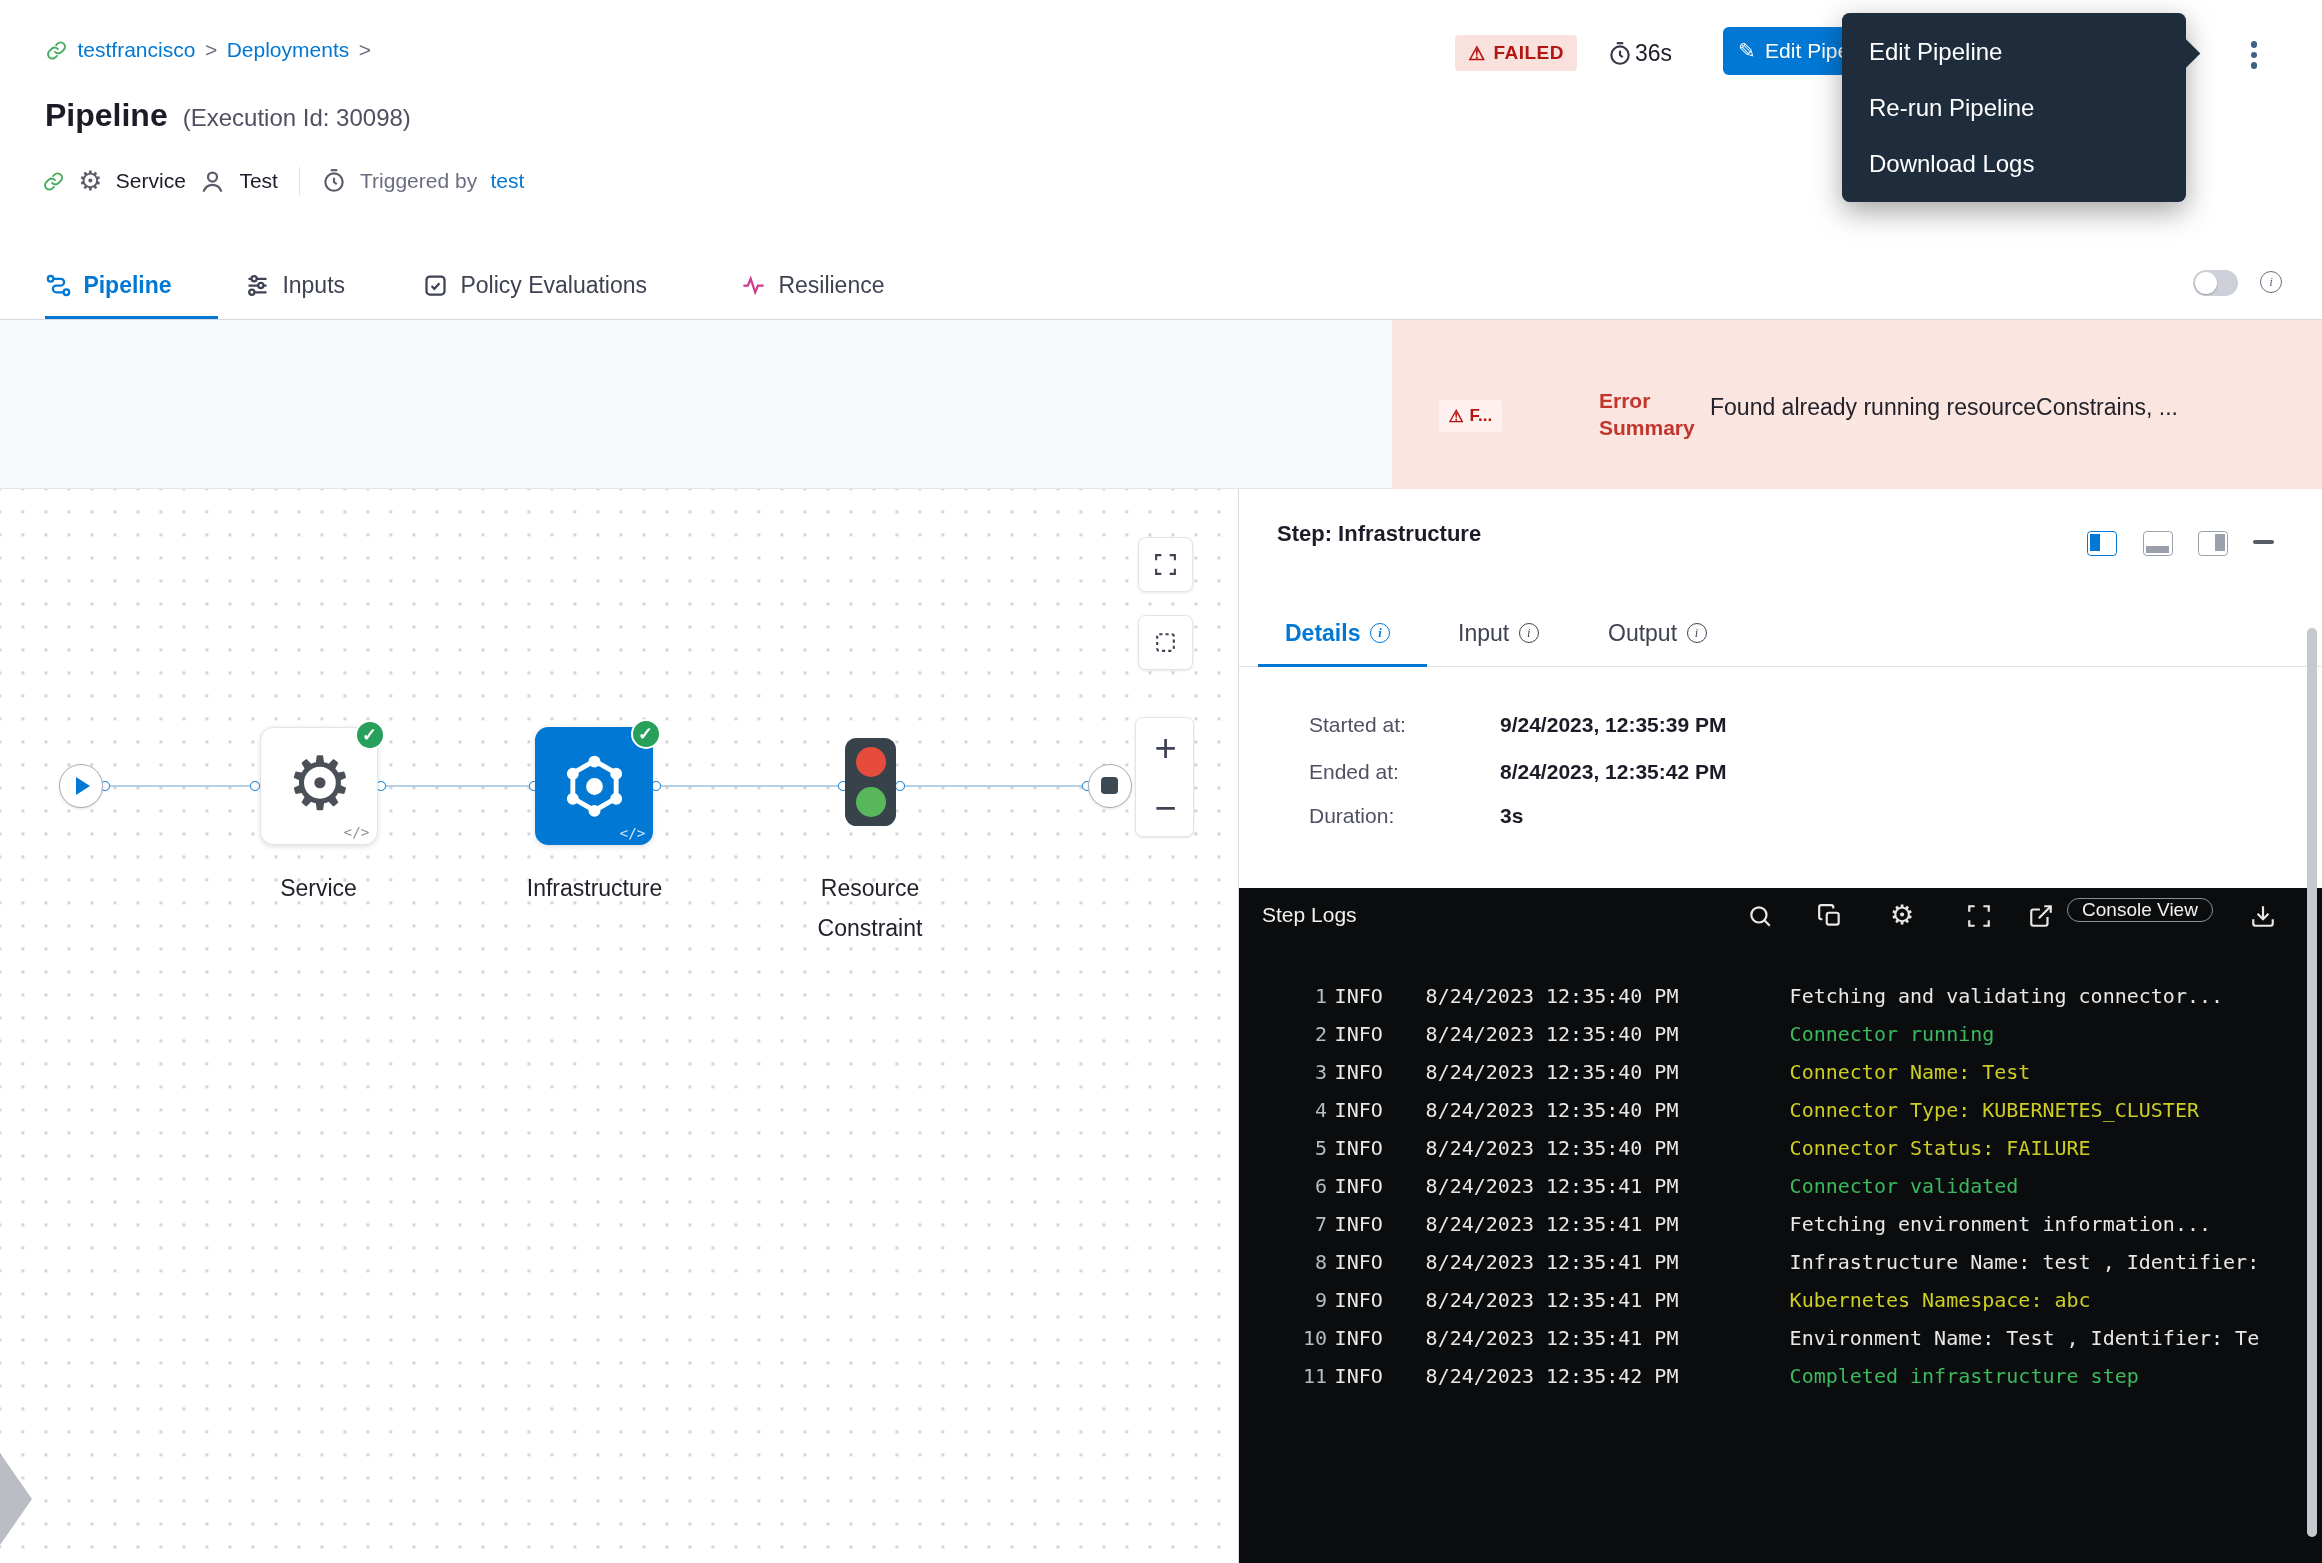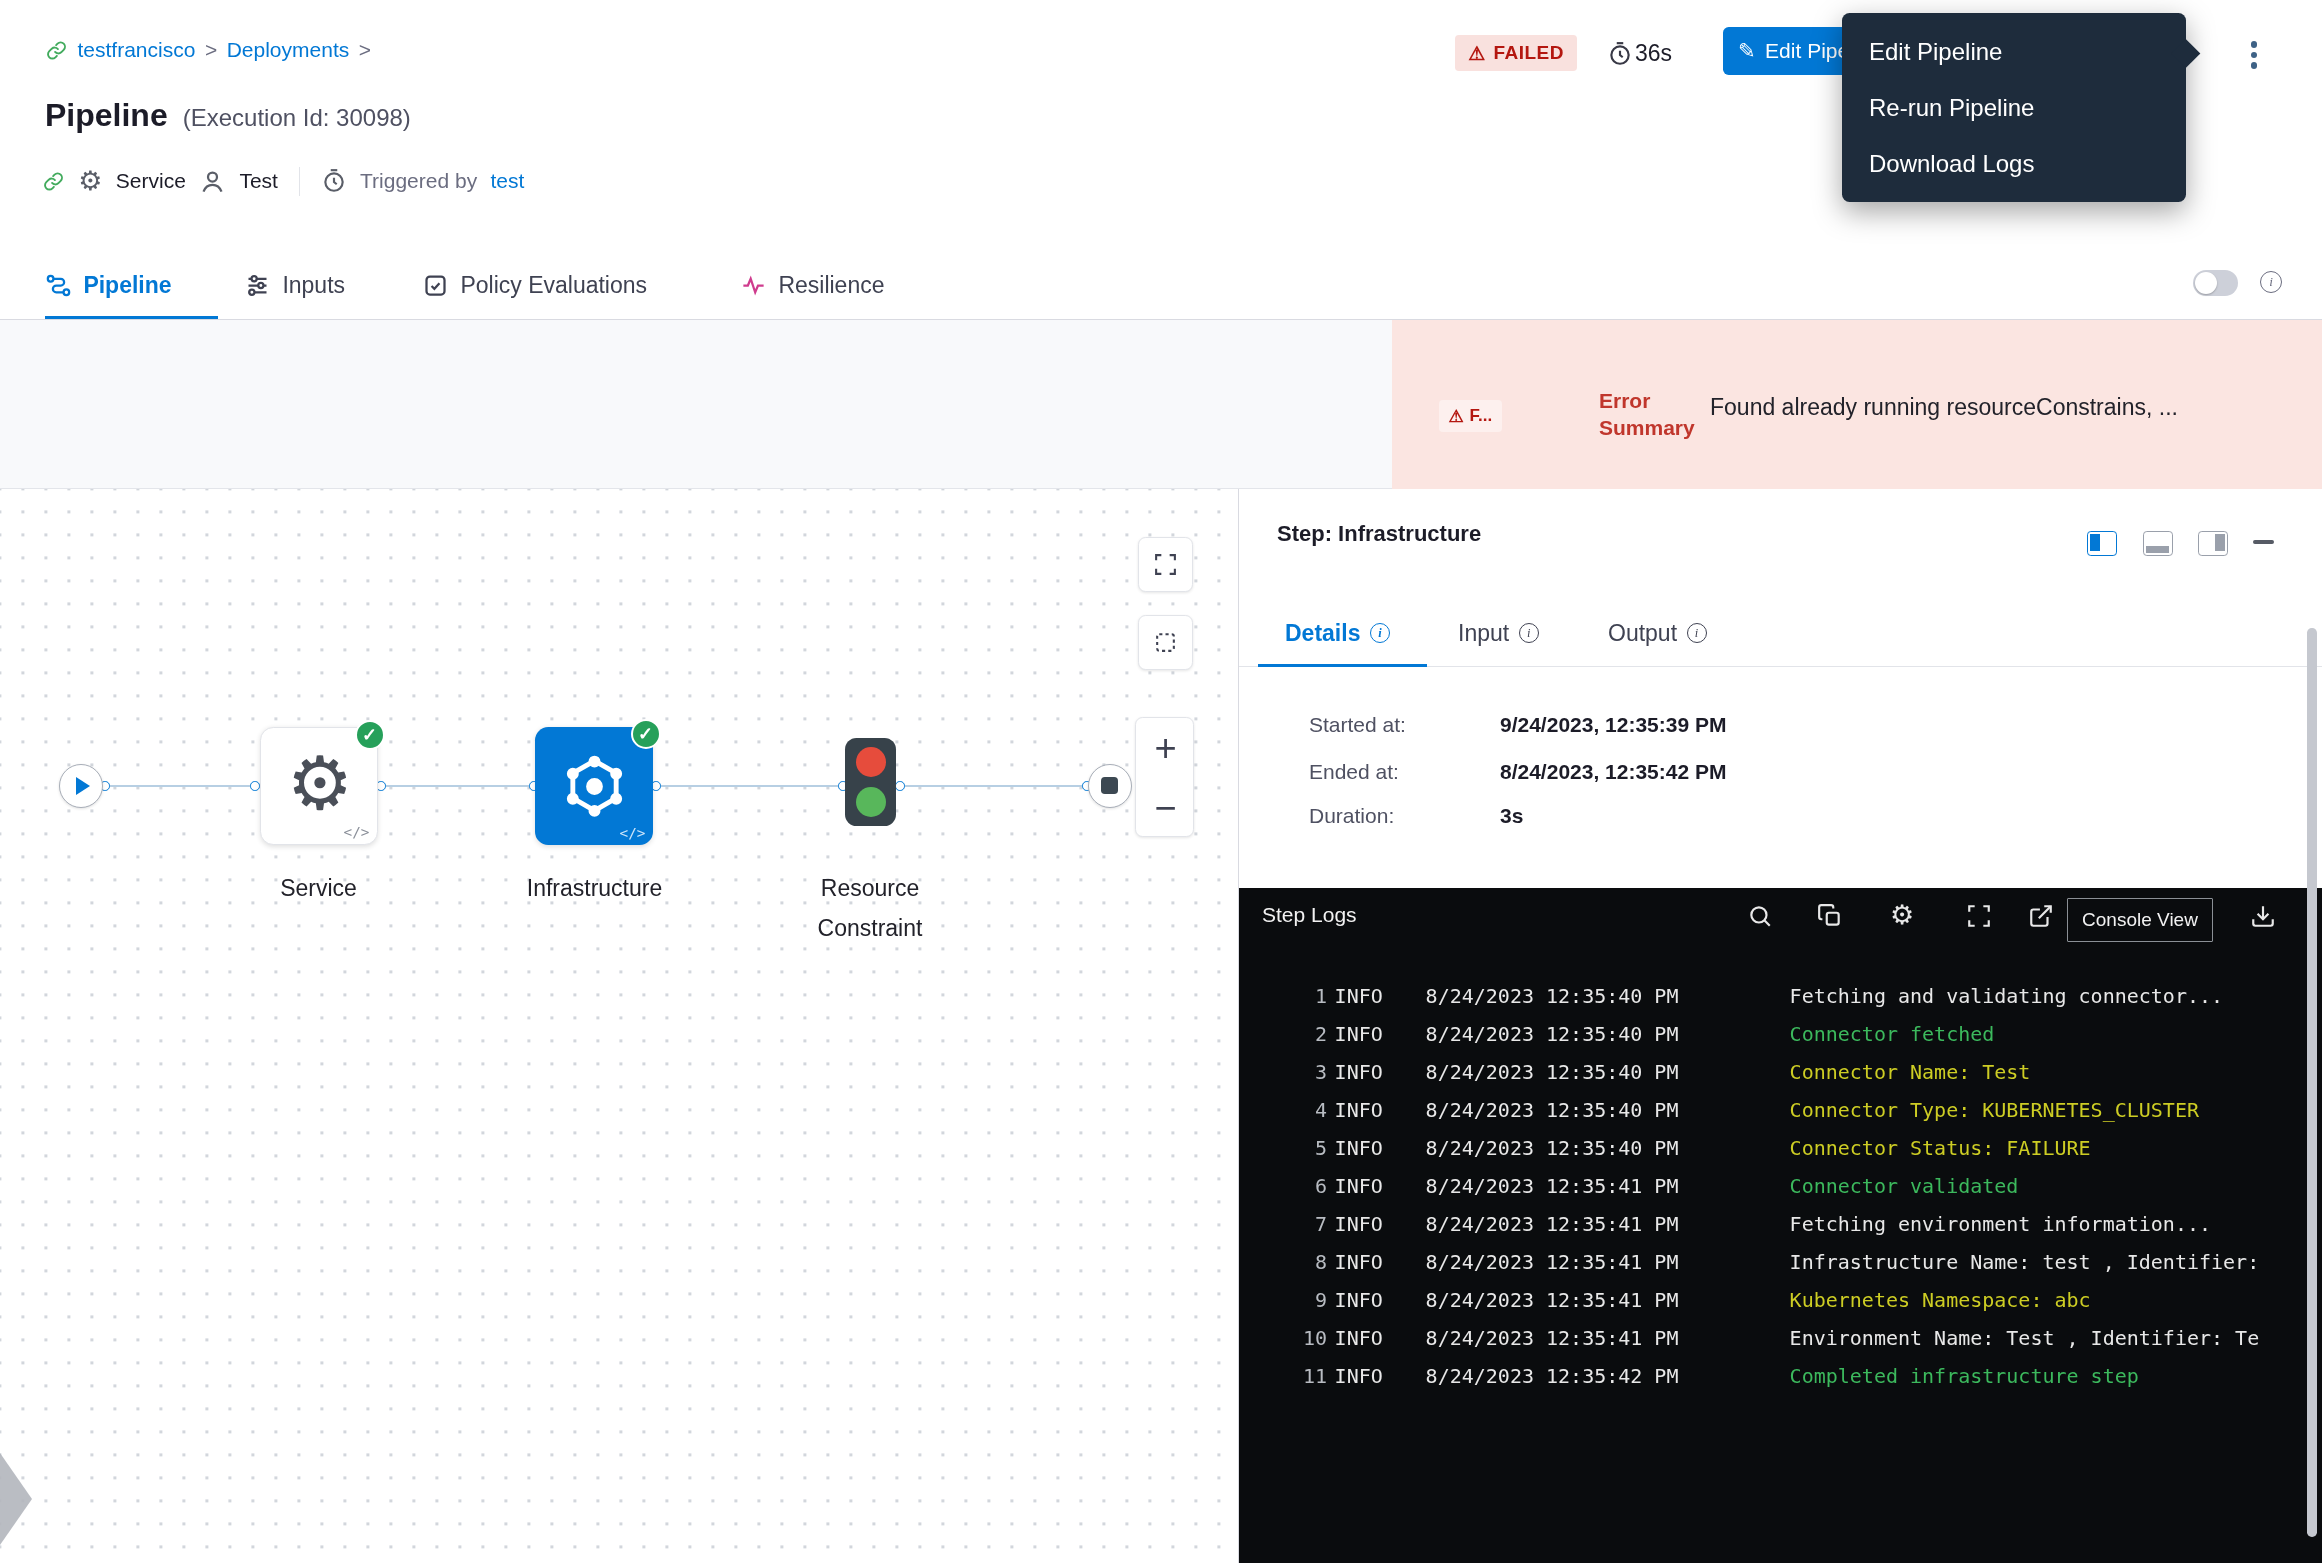--- a/index.html
+++ b/index.html
@@ -107,21 +107,21 @@
   .drow{position:absolute;font-size:21px;}
   .drow .dl{position:absolute;left:70px;color:#4f5162;white-space:nowrap;}
   .drow .dv{position:absolute;left:261px;color:#1c1c28;font-weight:600;white-space:nowrap;}
 
   
   .logs{position:absolute;left:0;top:399px;width:1084px;height:675px;background:#0a0c0e;overflow:hidden;}
   .logs-head{position:absolute;left:0;top:0;width:1084px;height:55px;}
   .logs-title{position:absolute;left:23px;top:15px;color:#f2f2f2;font-size:21px;}
   .lh-ic{position:absolute;top:15px;width:26px;height:26px;color:#e8e8e8;cursor:pointer;}
   .lh-gear{position:absolute;top:10.5px;color:#e8e8e8;font-size:27px;cursor:pointer;}
-  .console-btn{position:absolute;left:828px;top:9.5px;width:146px;height:44px;border:1px solid #8b9096;border-radius:1px;
+  .console-btn{position:absolute;left:828px;top:9.5px;width:146px;height:24px;border:1px solid #8b9096;border-radius:15px;
     background:transparent;color:#f2f2f2;font-size:19px;font-family:inherit;cursor:pointer;}
   .logs-body{position:absolute;left:0;top:55px;width:1084px;padding-top:34px;}
   .log-row{display:flex;height:38px;align-items:center;font-family:"DejaVu Sans Mono",monospace;font-size:20px;color:#e8e8e8;white-space:pre;}
   .ln{width:88px;text-align:right;color:#b8bcc2;}
   .lvl{margin-left:7.6px;width:91px;}
   .lt{width:364px;}
   .lmsg{flex:1;overflow:hidden;}
   .log-green{color:#3cb95d;}
   .log-yellow{color:#cdcd24;}
   .log-white{color:#e8e8e8;}
@@ -432,21 +432,21 @@
         <span class="lh-ic" style="left:1011px;">
           <svg viewBox="0 0 24 24" fill="none" stroke="currentColor" stroke-width="2">
               <path d="M21 15v4a2 2 0 01-2 2H5a2 2 0 01-2-2v-4"></path>
               <path d="M7 10l5 5 5-5"></path>
               <path d="M12 15V3"></path>
             </svg>
         </span>
       </div>
       <div class="logs-body">
         <div class="log-row"><span class="ln">1</span><span class="lvl">INFO</span><span class="lt">8/24/2023 12:35:40 PM</span><span class="lmsg log-white">Fetching and validating connector...</span></div>
-        <div class="log-row"><span class="ln">2</span><span class="lvl">INFO</span><span class="lt">8/24/2023 12:35:40 PM</span><span class="lmsg log-green">Connector fetched</span></div>
+        <div class="log-row"><span class="ln">2</span><span class="lvl">INFO</span><span class="lt">8/24/2023 12:35:40 PM</span><span class="lmsg log-green">Connector running</span></div>
         <div class="log-row"><span class="ln">3</span><span class="lvl">INFO</span><span class="lt">8/24/2023 12:35:40 PM</span><span class="lmsg log-yellow">Connector Name: Test</span></div>
         <div class="log-row"><span class="ln">4</span><span class="lvl">INFO</span><span class="lt">8/24/2023 12:35:40 PM</span><span class="lmsg log-yellow">Connector Type: KUBERNETES_CLUSTER</span></div>
         <div class="log-row"><span class="ln">5</span><span class="lvl">INFO</span><span class="lt">8/24/2023 12:35:40 PM</span><span class="lmsg log-yellow">Connector Status: FAILURE</span></div>
         <div class="log-row"><span class="ln">6</span><span class="lvl">INFO</span><span class="lt">8/24/2023 12:35:41 PM</span><span class="lmsg log-green">Connector validated</span></div>
         <div class="log-row"><span class="ln">7</span><span class="lvl">INFO</span><span class="lt">8/24/2023 12:35:41 PM</span><span class="lmsg log-white">Fetching environment information...</span></div>
         <div class="log-row"><span class="ln">8</span><span class="lvl">INFO</span><span class="lt">8/24/2023 12:35:41 PM</span><span class="lmsg log-white">Infrastructure Name: test , Identifier:</span></div>
         <div class="log-row"><span class="ln">9</span><span class="lvl">INFO</span><span class="lt">8/24/2023 12:35:41 PM</span><span class="lmsg log-yellow">Kubernetes Namespace: abc</span></div>
         <div class="log-row"><span class="ln">10</span><span class="lvl">INFO</span><span class="lt">8/24/2023 12:35:41 PM</span><span class="lmsg log-white">Environment Name: Test , Identifier: Te</span></div>
         <div class="log-row"><span class="ln">11</span><span class="lvl">INFO</span><span class="lt">8/24/2023 12:35:42 PM</span><span class="lmsg log-green">Completed infrastructure step</span></div>
       </div>

